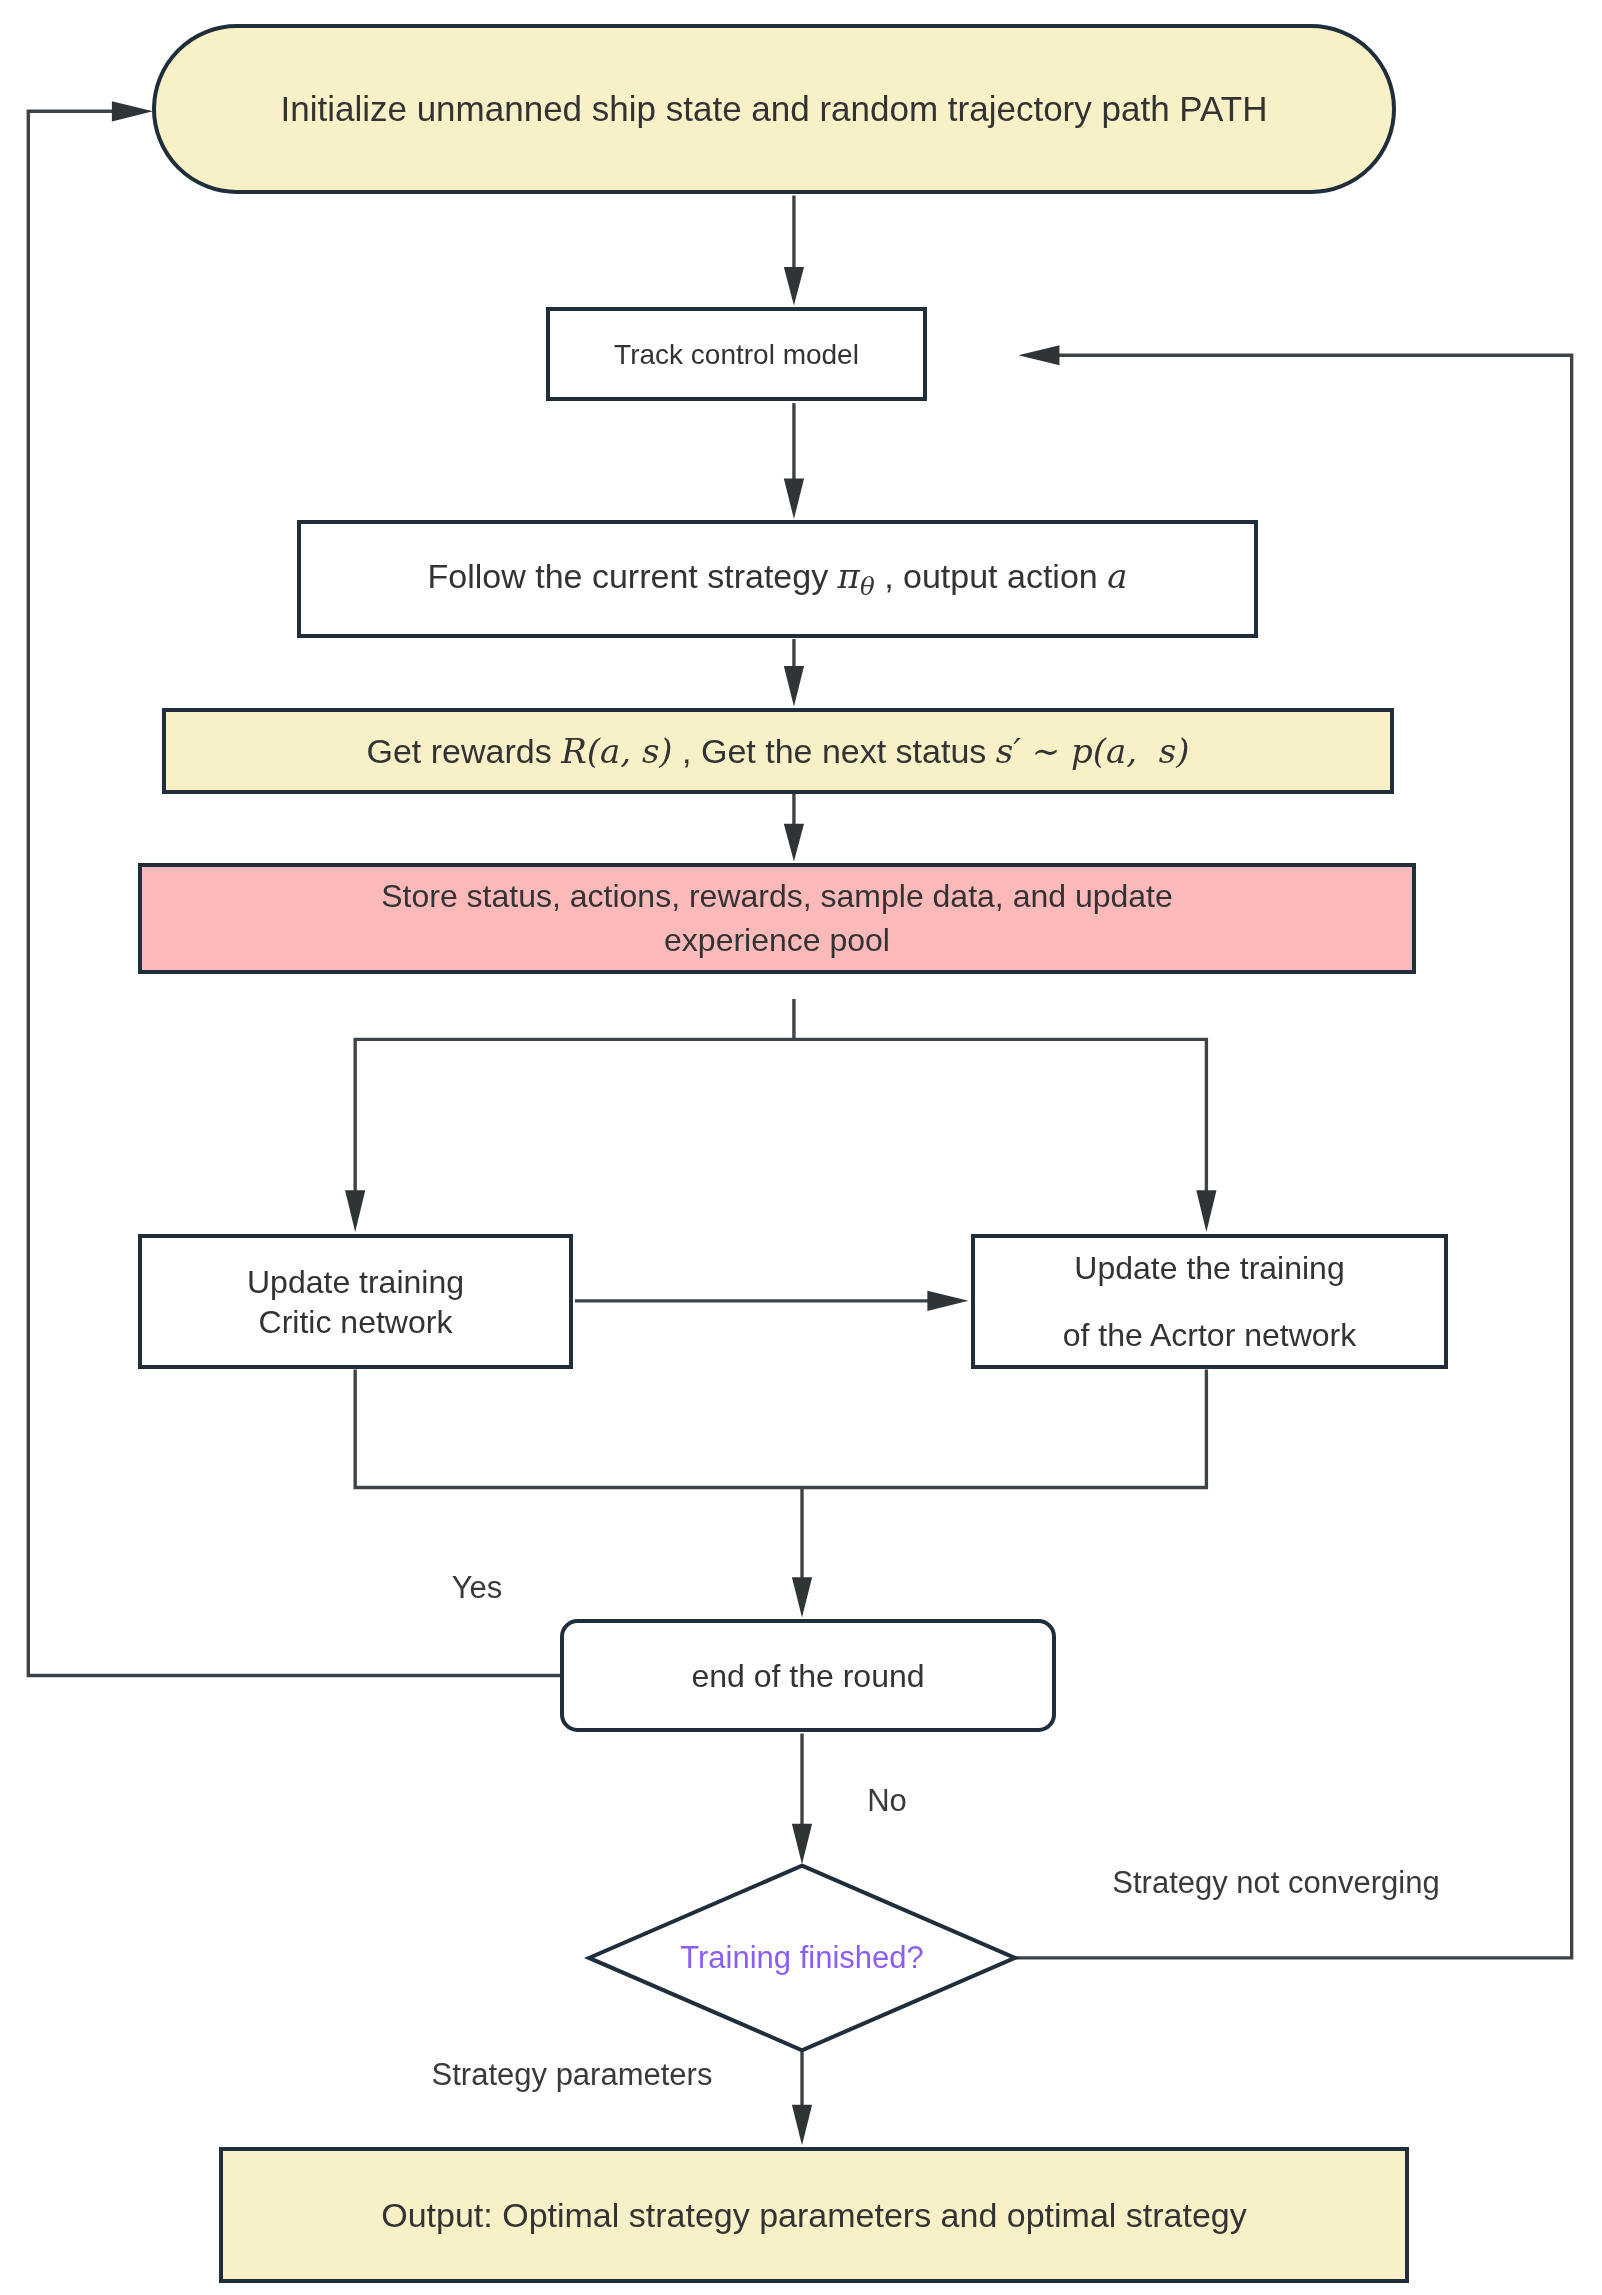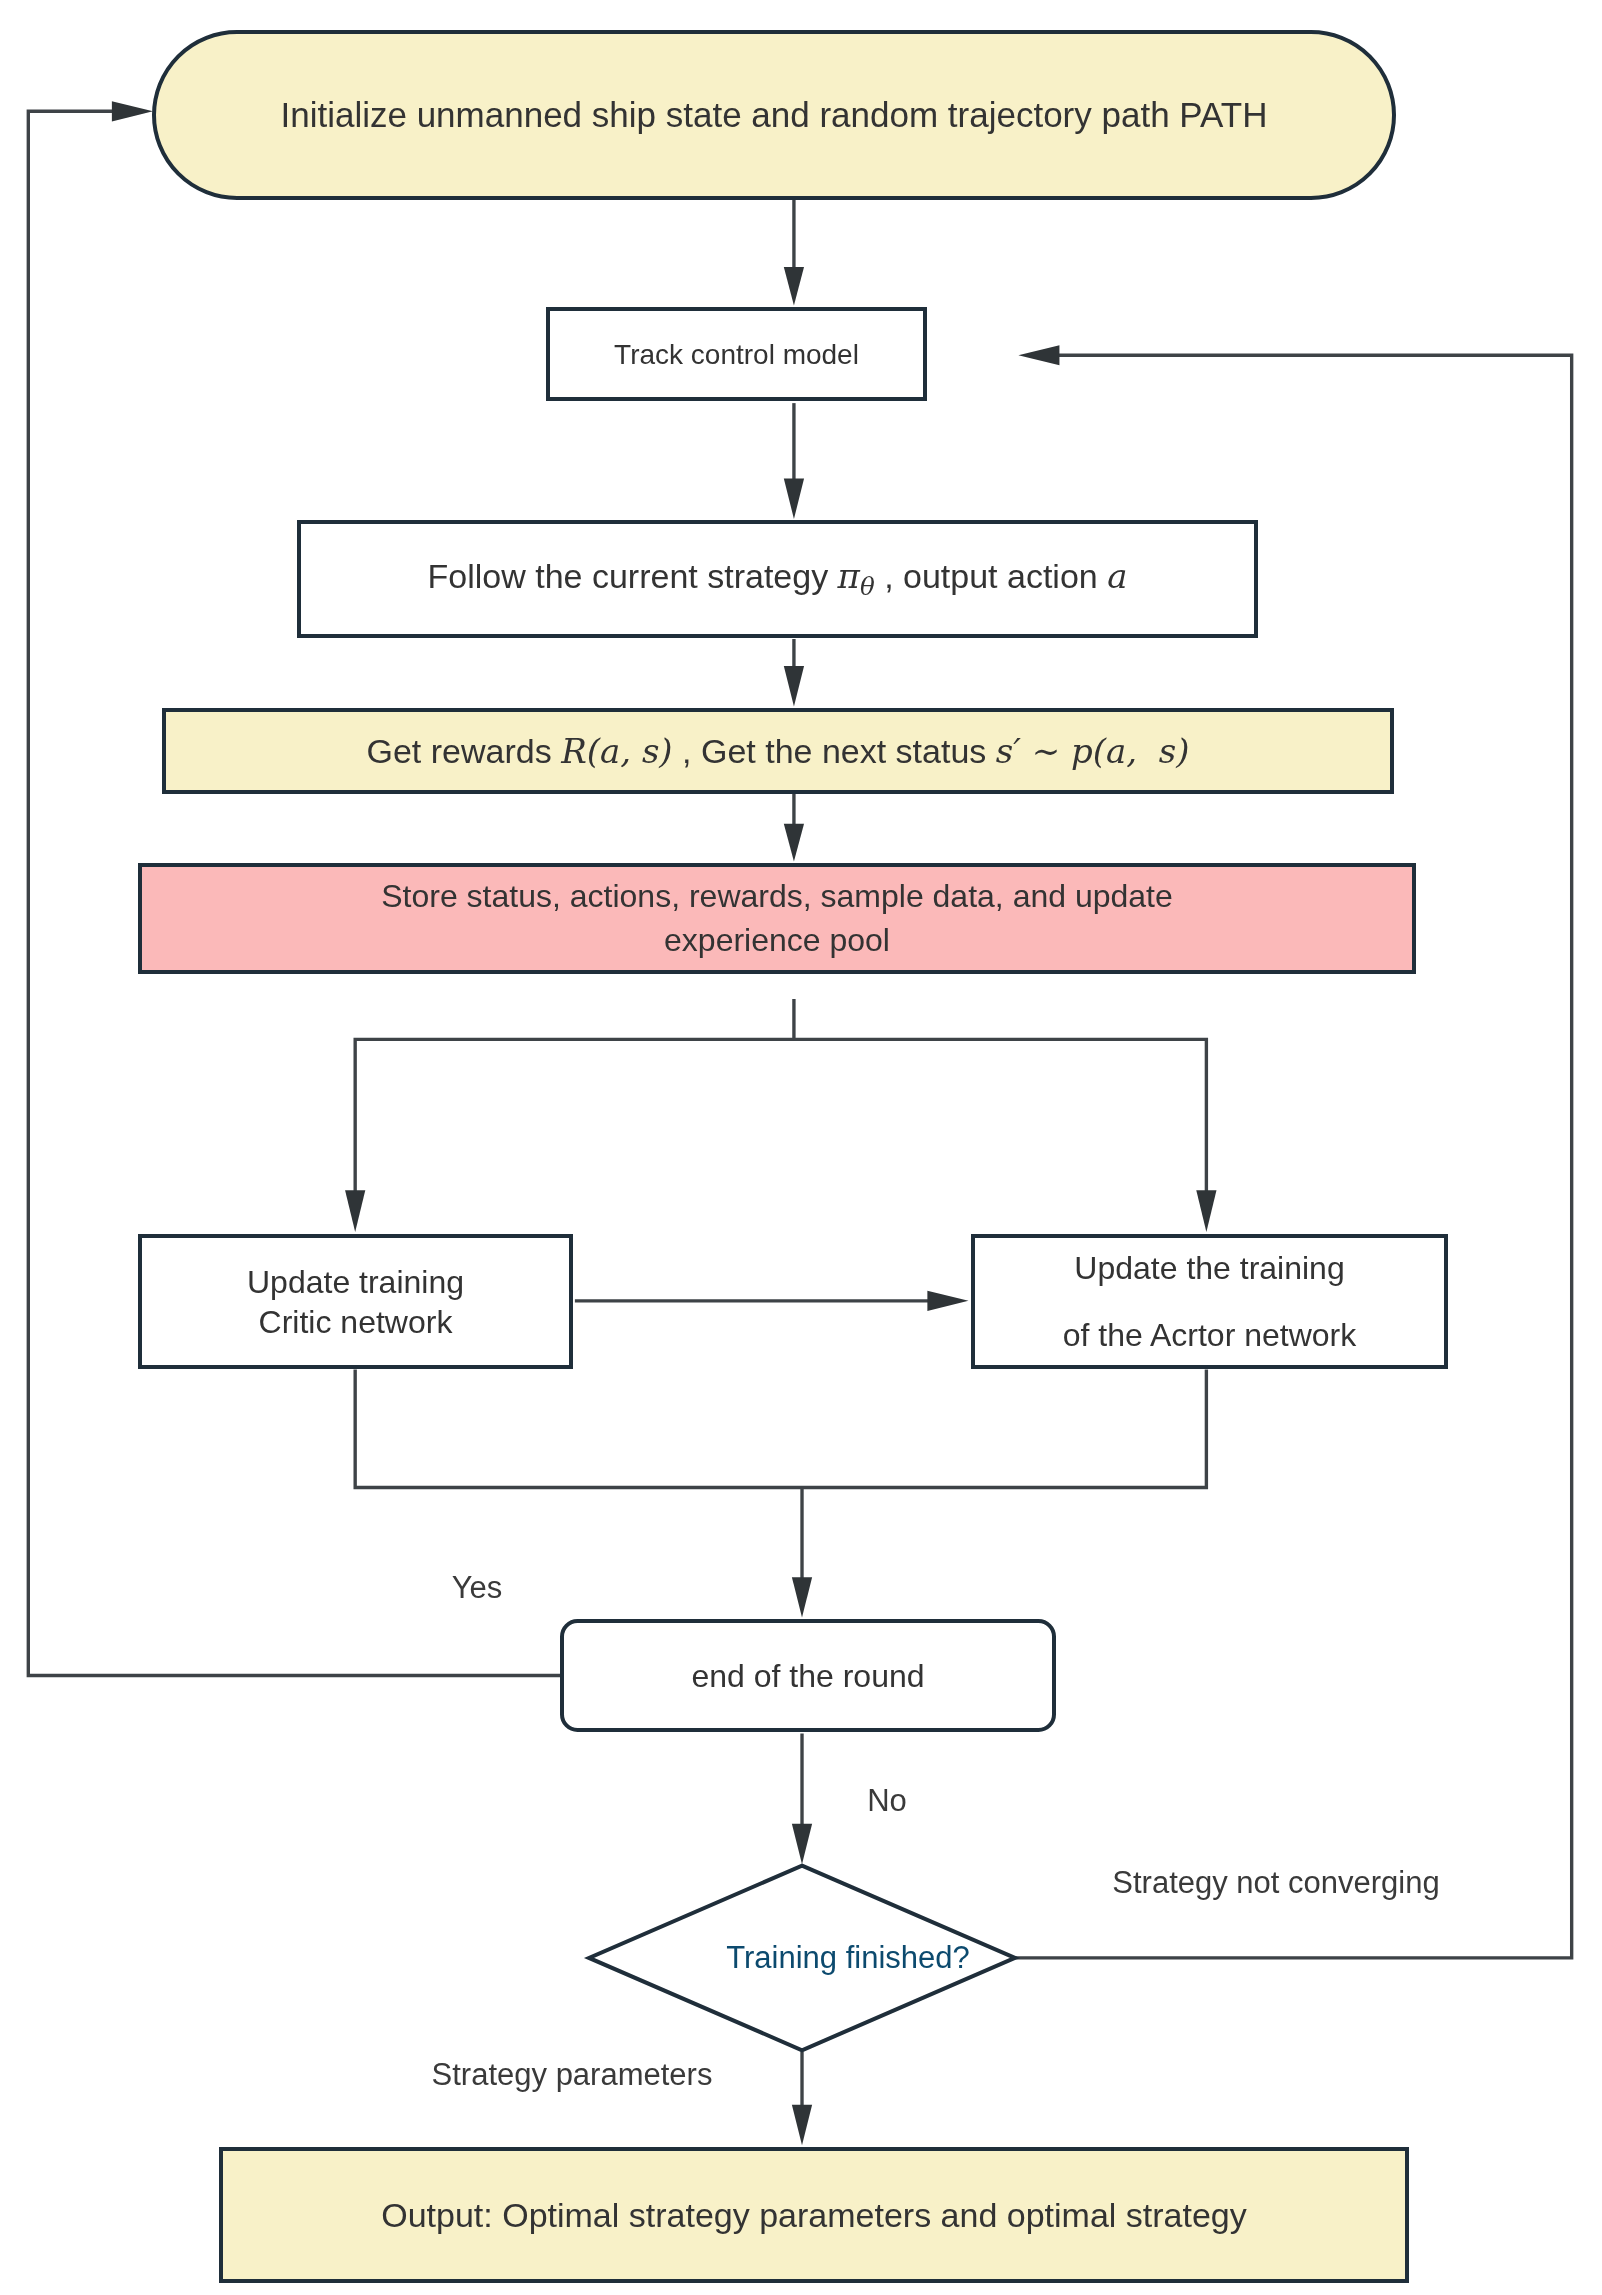--- a/index.html
+++ b/index.html
@@ -34,24 +34,23 @@
     transform:translate(-50%,-50%);
     font-size:31px;
     white-space:nowrap;
     color:#3a3a3a;
   }
   .diamond-label{
     position:absolute;
     transform:translate(-50%,-50%);
     font-size:31px;
     white-space:nowrap;
-    color:#0c4a6e;
-    margin-left:46px;
+    color:#8b5cf6;
   }
-  #n-init{left:152px;top:23.6px;width:1244px;height:170px;font-size:35px;margin-top:6px;}
+  #n-init{left:152px;top:23.6px;width:1244px;height:170px;font-size:35px;}
   #n-track{left:546px;top:307px;width:381px;height:94px;font-size:28px;}
   #n-follow{left:297px;top:520px;width:961px;height:118px;font-size:34px;}
   #n-rewards{left:162px;top:708px;width:1232px;height:86px;font-size:34px;}
   #n-store{left:138px;top:863px;width:1278px;height:111px;font-size:32px;line-height:1.35;}
   #n-critic{left:138px;top:1234px;width:435px;height:135px;font-size:32px;}
   #n-actor{left:971px;top:1234px;width:477px;height:135px;font-size:32px;gap:27px;}
   #n-end{left:560px;top:1619px;width:496px;height:113px;font-size:32px;}
   #n-output{left:219px;top:2147px;width:1190px;height:136px;font-size:34px;}
 </style>
 </head>

